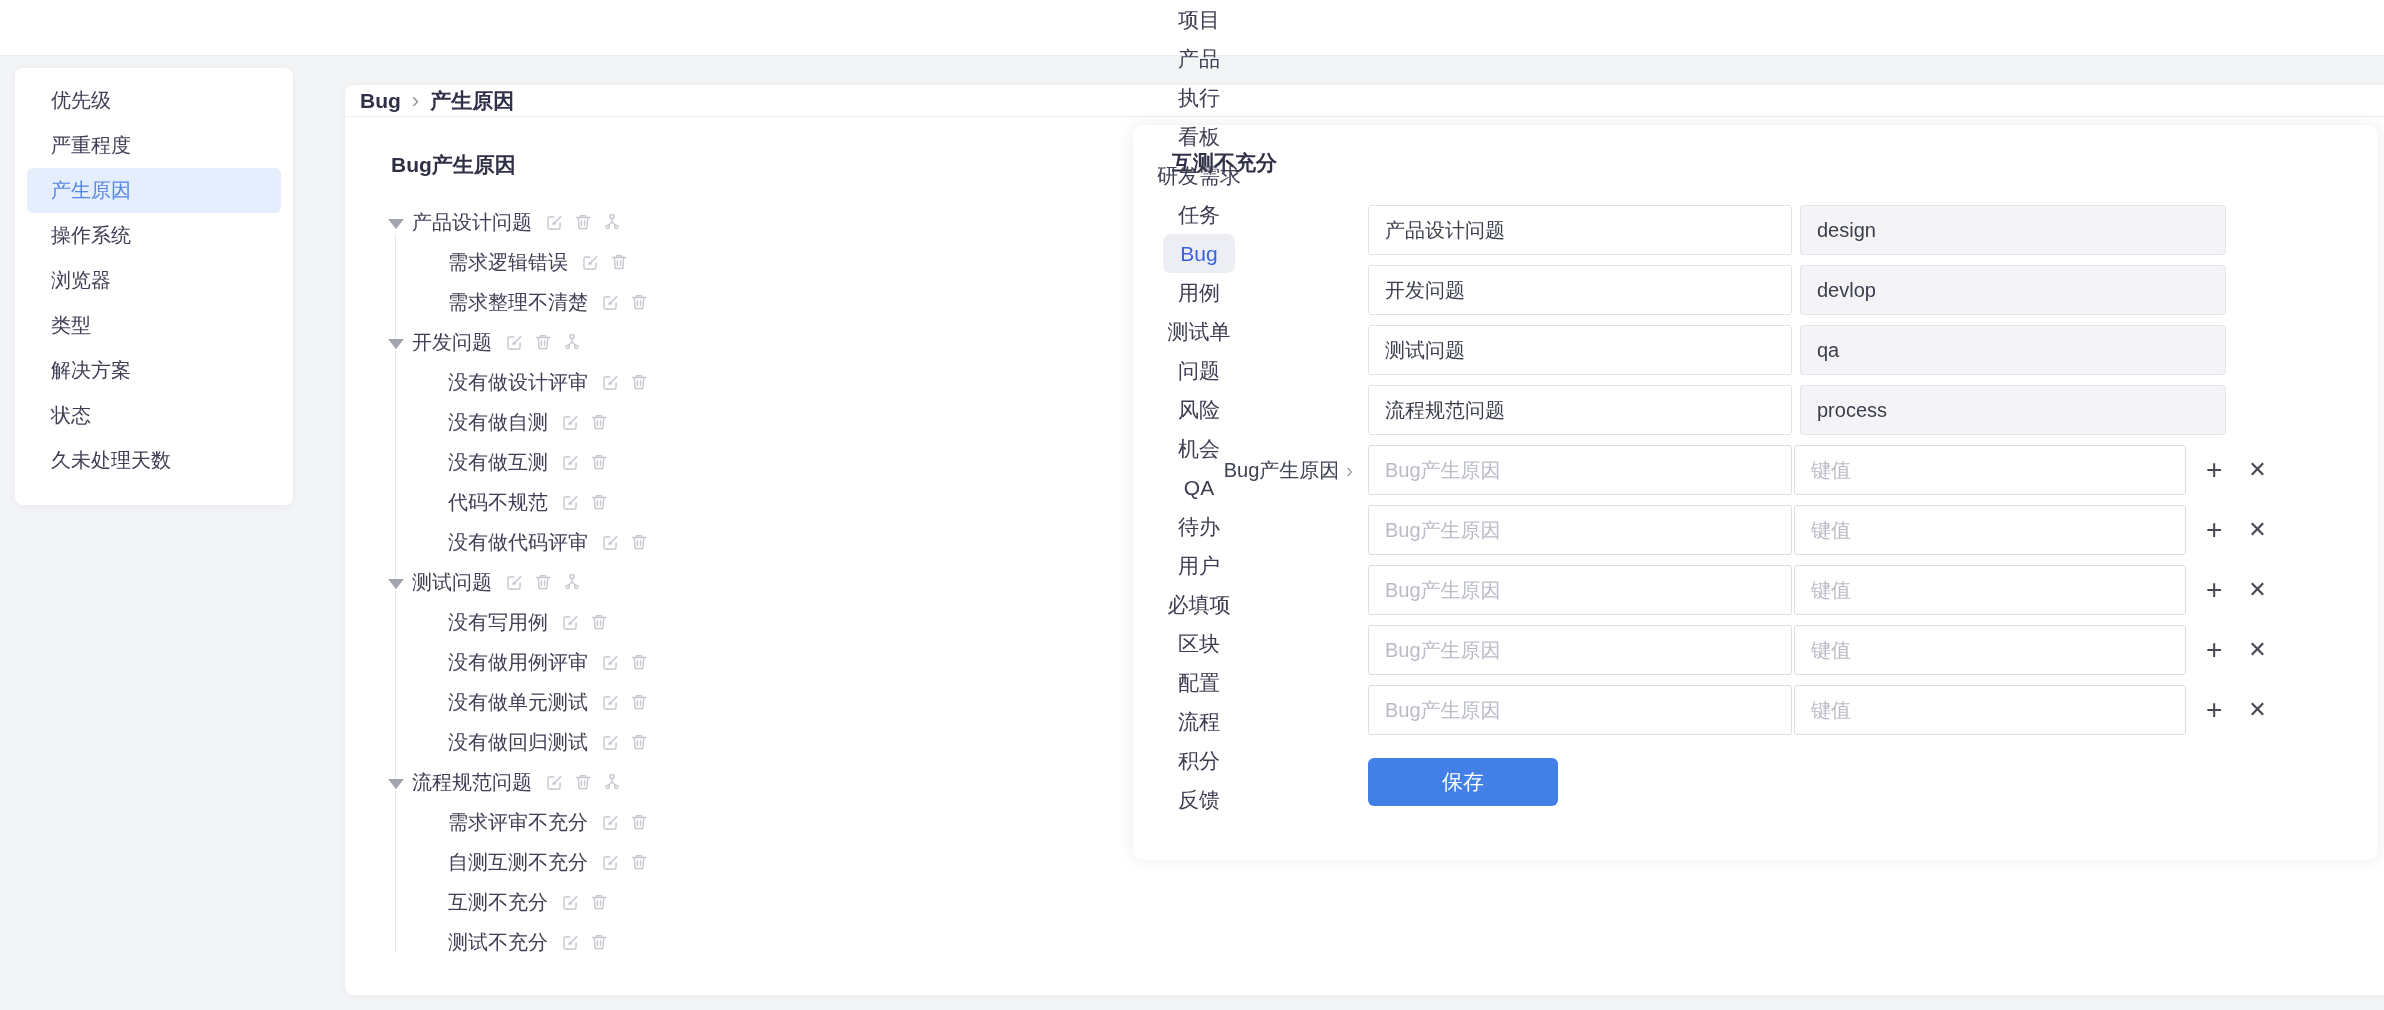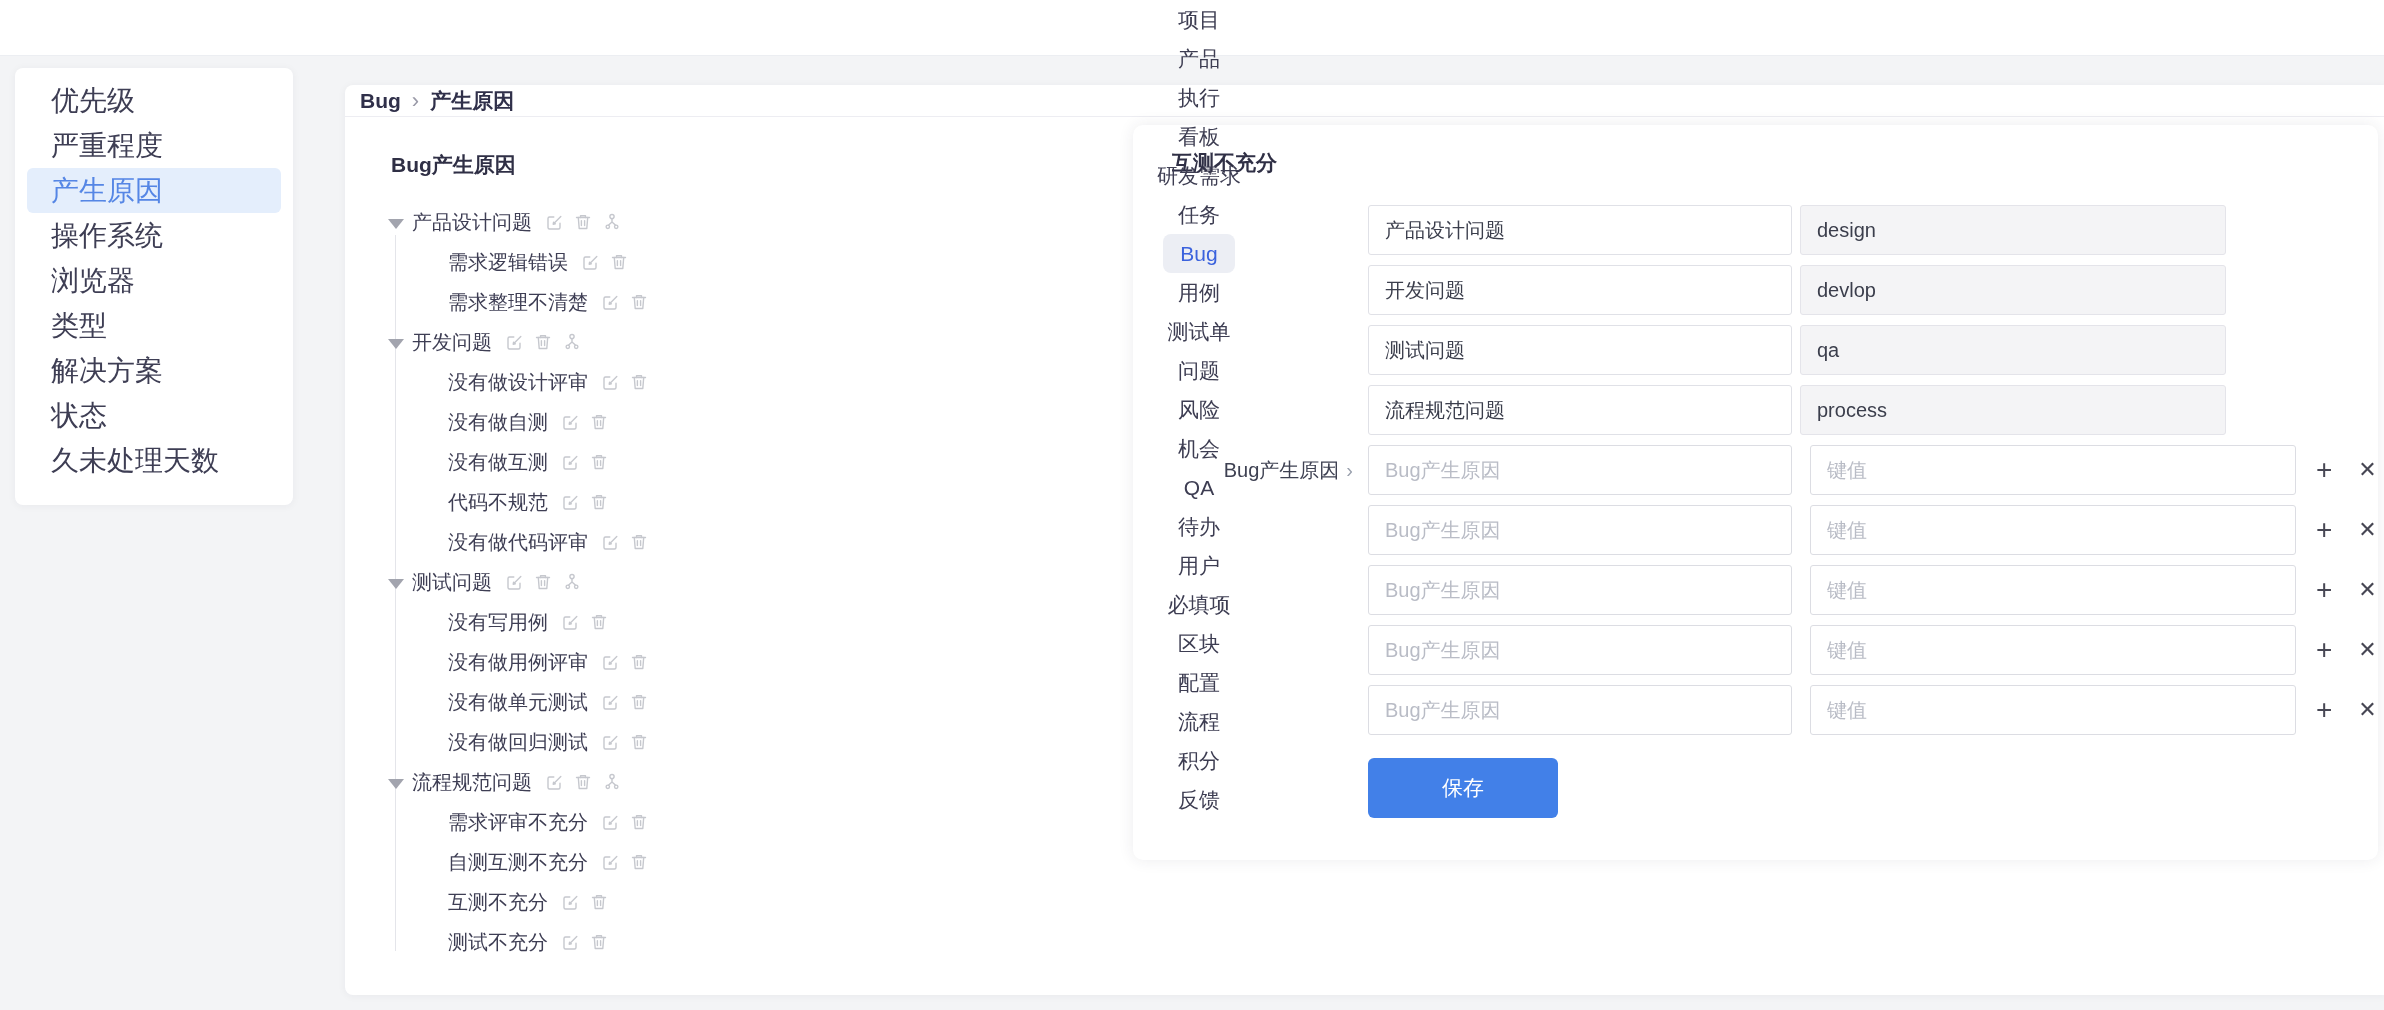--- a/index.html
+++ b/index.html
@@ -15,21 +15,21 @@
   .nav-item.active { background:#eceef4; color:#3b62dd; }
   .nav-divider { width:1px; height:26px; background:#d9dbe2; margin:0 10px; }
 
   
   .page { position:absolute; left:0; top:56px; right:0; bottom:0; background:#f3f4f6; }
 
   
   .sidebar { position:absolute; left:15px; top:12px; width:278px; height:437px;
     background:#fff; border-radius:8px; box-shadow:0 1px 8px rgba(30,35,60,.05); padding-top:10px;}
   .side-item { height:45px; display:flex; align-items:center; padding-left:24px;
-    margin:0 12px; border-radius:6px; font-size:28px; color:#3e3e54; cursor:pointer;}
+    margin:0 12px; border-radius:6px; font-size:20px; color:#3e3e54; cursor:pointer;}
   .side-item.selected { background:#e4eefc; color:#5586e5; }
 
   
   .sheet { position:absolute; left:345px; top:29px; right:0; bottom:15px; background:#fff;
     border-top-left-radius:8px; border-bottom-left-radius:8px;
     box-shadow:0 1px 8px rgba(30,35,60,.05); }
   .breadcrumb { height:32px; display:flex; align-items:center; gap:11px; padding-left:15px;
     border-bottom:1px solid #ededf2; font-size:21px; font-weight:bold; color:#30304a;}
   .crumb-sep { color:#9a9aa8; font-weight:normal; font-size:22px; line-height:1; padding-top:1px;}
 
@@ -55,30 +55,30 @@
     background:#fff; border-radius:10px; box-shadow:0 0 16px rgba(40,45,70,.09); }
   #form-title { left:39px; top:24px; }
   .form-rows { position:absolute; left:235px; top:80px; }
   .f-row { display:flex; height:50px; margin-bottom:10px; align-items:stretch; }
   .f-name { width:424px; border:1px solid #e0e1e7; background:#fff; border-radius:3px;
     font-size:20px; color:#3b3e4c; padding:0 16px; font-family:inherit; outline:none; }
   .f-row.empty .f-name { border-color:#dcdde3; }
   .f-name::placeholder, .f-key-input::placeholder { color:#b9bcc6; }
   .f-key { width:426px; margin-left:8px; background:#f4f4f6; border:1px solid #e4e4ea;
     border-radius:3px; display:flex; align-items:center; padding:0 16px; font-size:20px; color:#3b3e4c;}
-  .f-key-input { width:486px; margin-left:18px; background:#fff; border:1px solid #dcdde3;
+  .f-key-input { width:392px; margin-left:2px; background:#fff; border:1px solid #dcdde3;
     border-radius:3px; font-size:20px; color:#3b3e4c; padding:0 16px; font-family:inherit; outline:none;}
   .row-actions { display:flex; align-items:center; margin-left:20px; gap:26px; }
   .act-plus { font-size:28px; font-weight:300; color:#474754; cursor:pointer; line-height:1; }
   .act-close { font-size:22px; color:#474754; cursor:pointer; line-height:1; }
   .field-label { position:absolute; left:55px; top:320px; width:165px; height:50px;
     display:flex; align-items:center; justify-content:flex-end; gap:7px;
     font-size:20px; color:#3e4152; }
   .field-label .chev { color:#9aa0ad; font-size:20px; }
-  .save-btn { position:absolute; left:235px; top:633px; width:190px; height:60px;
+  .save-btn { position:absolute; left:235px; top:633px; width:190px; height:48px;
     background:#4280e8; border:none; border-radius:6px; color:#fff; font-size:21px;
     cursor:pointer; font-family:Liberation Mono, monospace; }
 </style>
 </head>
 <body>
 
 <nav class="navbar" id="nav-root">
     <button class="nav-item">项目</button>
     <button class="nav-item">产品</button>
     <button class="nav-item">执行</button>

